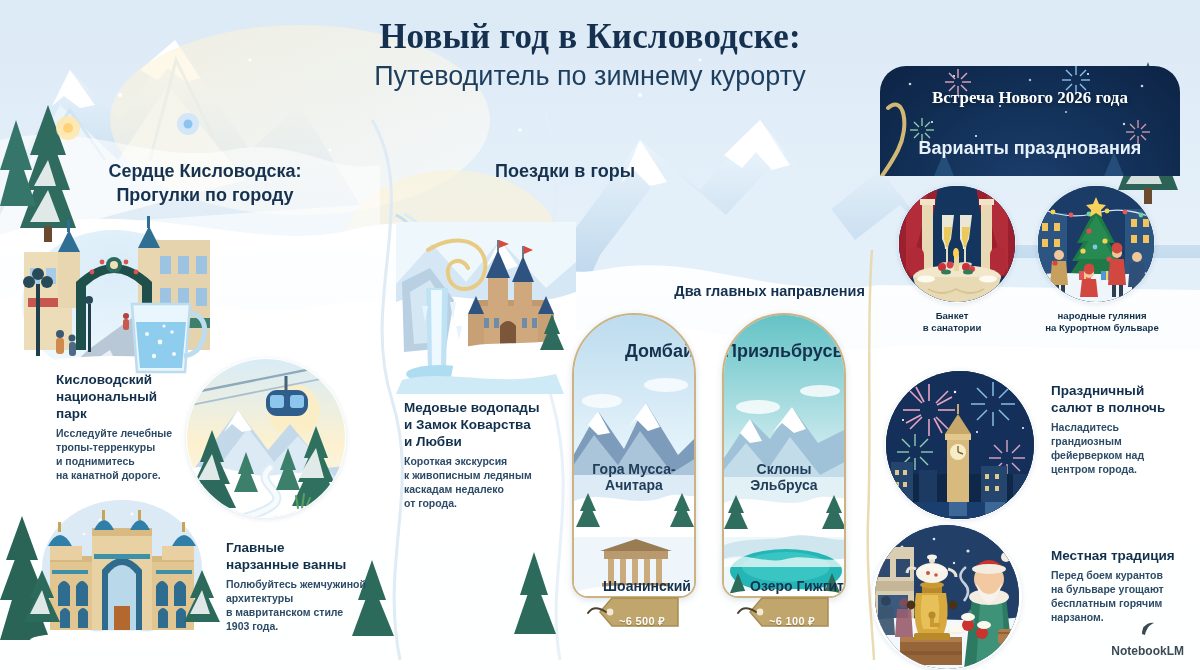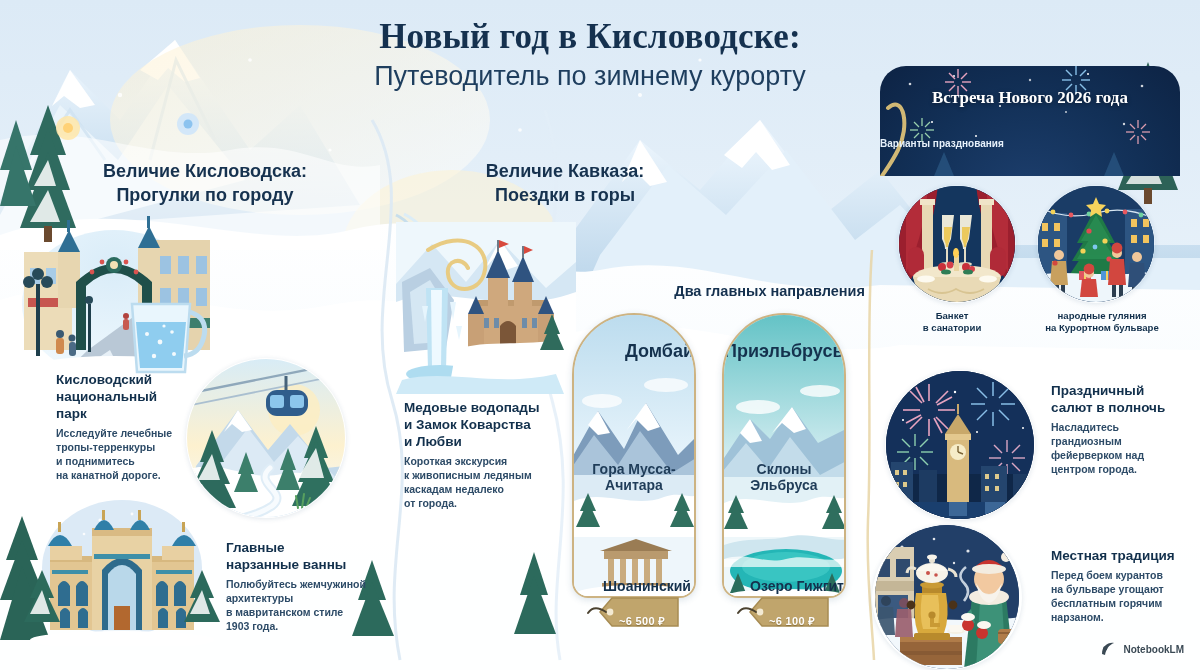--- a/index.html
+++ b/index.html
@@ -110,35 +110,35 @@
     z-index: 18; overflow: hidden;
   }
   .rp-title {
     position: absolute; left: 0; top: 22px; width: 100%;
     text-align: center; font-family: "Liberation Serif", serif;
     font-size: 17px; font-weight: 700; color: #ffffff; z-index: 6;
     text-shadow: 0 1px 4px rgba(0,0,0,.45);
   }
   .rp-sub {
     position: absolute; left: 0; top: 72px; width: 100%;
-    font-size: 10px; font-weight: 700;
+    text-align: center; font-size: 18px; font-weight: 700;
     color: #e7f1fb; z-index: 6;
   }
   .opt-cap {
     position: absolute; text-align: center; font-size: 9.6px;
     font-weight: 700; color: #12304c; line-height: 1.28; z-index: 30;
   }
   #opt-cap-1 { left: 897px; top: 310px; width: 110px; }
   #opt-cap-2 { left: 1022px; top: 310px; width: 160px; }
 
   
   #watermark {
     position: absolute; right: 16px; bottom: 12px; z-index: 40;
     display: flex; align-items: center; gap: 6px;
-    font-size: 10px; font-weight: 600; color: #2a3a46; opacity: .92;
+    font-size: 12px; font-weight: 600; color: #2a3a46; opacity: .92; flex-direction: column;
   }
 </style>
 </head>
 <body>
 
 <div id="poster">
 
   <svg class="bg-svg" viewBox="0 0 1200 670">
     <defs>
       <linearGradient id="skyG" x1="0" y1="0" x2="0" y2="1">
@@ -249,21 +249,21 @@
     <circle cx="188" cy="124" r="11" fill="#cfe6fa" opacity=".9"></circle>
     <circle cx="188" cy="124" r="4.5" fill="#8cc3ef"></circle>
   </svg>
 
   <div class="title-wrap">
     <div class="title-main">Новый год в Кисловодске:</div>
     <div class="title-sub">Путеводитель по зимнему курорту</div>
   </div>
 
   <div class="col-head" id="head-left">
-    <div>Величие Кисловодска:</div>
+    <div>Сердце Кисловодска:</div>
     <div>Прогулки по городу</div>
   </div>
 
   <div class="pic" style="left:14px; top:212px; width:200px; height:165px;">
     <svg viewBox="0 0 200 165" width="200" height="165">
       <defs>
         <radialGradient id="bvSky" cx=".5" cy=".25" r=".9">
           <stop offset="0" stop-color="#d9ecf8"></stop>
             <stop offset="1" stop-color="#f4fbff"></stop>
         </radialGradient>
@@ -479,21 +479,20 @@
   <div class="tb" style="left:226px; top:540px; width:160px;">
     <div class="h" style="white-space:pre-line;">Главные
 нарзанные ванны</div>
     <div class="p" style="white-space:pre-line;">Полюбуйтесь жемчужиной
 архитектуры
 в мавританском стиле
 1903 года.</div>
   </div>
 
   <div class="col-head" id="head-mid">
-    <div>Величие Кавказа:</div>
     <div>Поездки в горы</div>
   </div>
 
   <div class="pic" style="left:396px; top:222px; width:180px; height:172px;">
     <svg viewBox="0 0 180 172" width="180" height="172">
       <rect x="0" y="0" width="180" height="172" fill="#eef7fc"></rect>
 
       <path d="M0 62 L36 22 L70 60 L104 18 L150 66 L180 40 L180 110 L0 110 Z" fill="#d5e7f4"></path>
       <path d="M104 18 L122 44 L110 48 L98 36 L88 48 Z" fill="#ffffff"></path>
 

